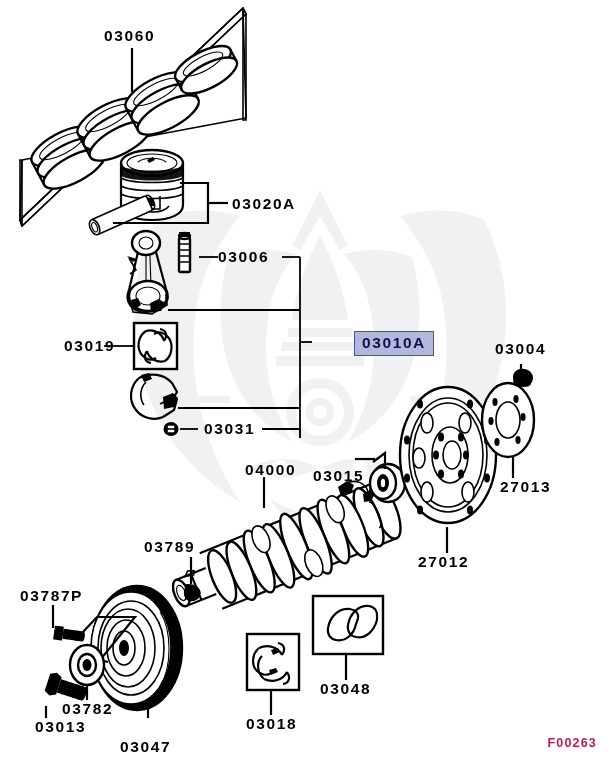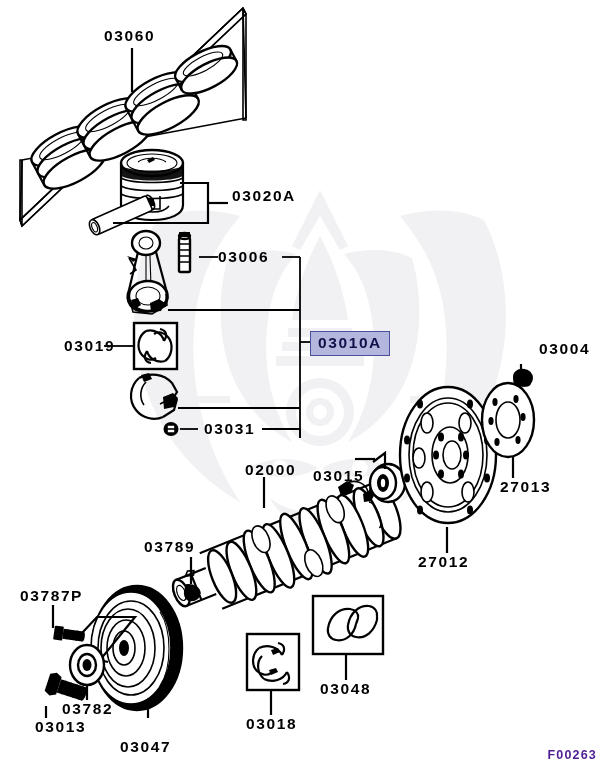--- a/index.html
+++ b/index.html
@@ -38,28 +38,29 @@
     position:absolute;
     background:#b3b7de;
     border:1.5px solid #4b4fa0;
     color:#11114a;
     font-size:15.5px;
     letter-spacing:1.6px;
     font-weight:bold;
     padding:3px 7px 4px 7px;
     line-height:1;
     white-space:nowrap;
+    margin-left:44px;
   }
   #footer{
     position:absolute;
-    right:12px;bottom:6px;
+    right:12px;bottom:18px;
     font-size:12.5px;
     letter-spacing:1.2px;
     font-weight:bold;
-    color:#4c1d95;
+    color:#be185d;
     margin-top:40px;
   }
 </style>
 </head>
 <body>
 
 <div id="stage">
 
   <svg id="watermark" viewBox="0 0 400 420" xmlns="http://www.w3.org/2000/svg">
     <g fill="#f1f1f4" stroke="none">
@@ -442,35 +443,35 @@
       <path class="s2" d="M348 625 C350 613 359 605 369 606 C375 607 378 612 377 617"></path>
       <path class="s2" d="M348 625 C347 631 350 636 356 637 C366 639 374 631 377 620"></path>
       <path class="s2" d="M377 620 C377 619 377 618 377 617"></path>
     </g>
     <path class="s2" d="M346 654 L346 680"></path>
 
   </svg>
 
   <div class="lbl" style="left:104px;top:28px;">03060</div>
 
-  <div class="lbl" style="left:232px;top:188px;text-align:center;">03020A</div>
+  <div class="lbl" style="left:232px;top:196px;text-align:center;">03020A</div>
 
   <div class="lbl" style="left:218px;top:249px;">03006</div>
 
   <div class="lbl" style="left:64px;top:338px;">03019</div>
 
   <div class="hl" style="left:310px;top:331px;">03010A</div>
 
   <div class="lbl" style="left:204px;top:421px;">03031</div>
 
-  <div class="lbl" style="left:245px;top:462px;">02000</div>
+  <div class="lbl" style="left:245px;top:462px;">04000</div>
 
   <div class="lbl" style="left:313px;top:468px;">03015</div>
 
-  <div class="lbl" style="left:495px;top:341px;margin-left:44px;">03004</div>
+  <div class="lbl" style="left:495px;top:341px;">03004</div>
 
   <div class="lbl" style="left:500px;top:479px;text-align:center;">27013</div>
 
   <div class="lbl" style="left:418px;top:554px;">27012</div>
 
   <div class="lbl" style="left:144px;top:539px;text-align:center;">03789</div>
 
   <div class="lbl" style="left:20px;top:588px;">03787P</div>
 
   <div class="lbl" style="left:62px;top:701px;">03782</div>

